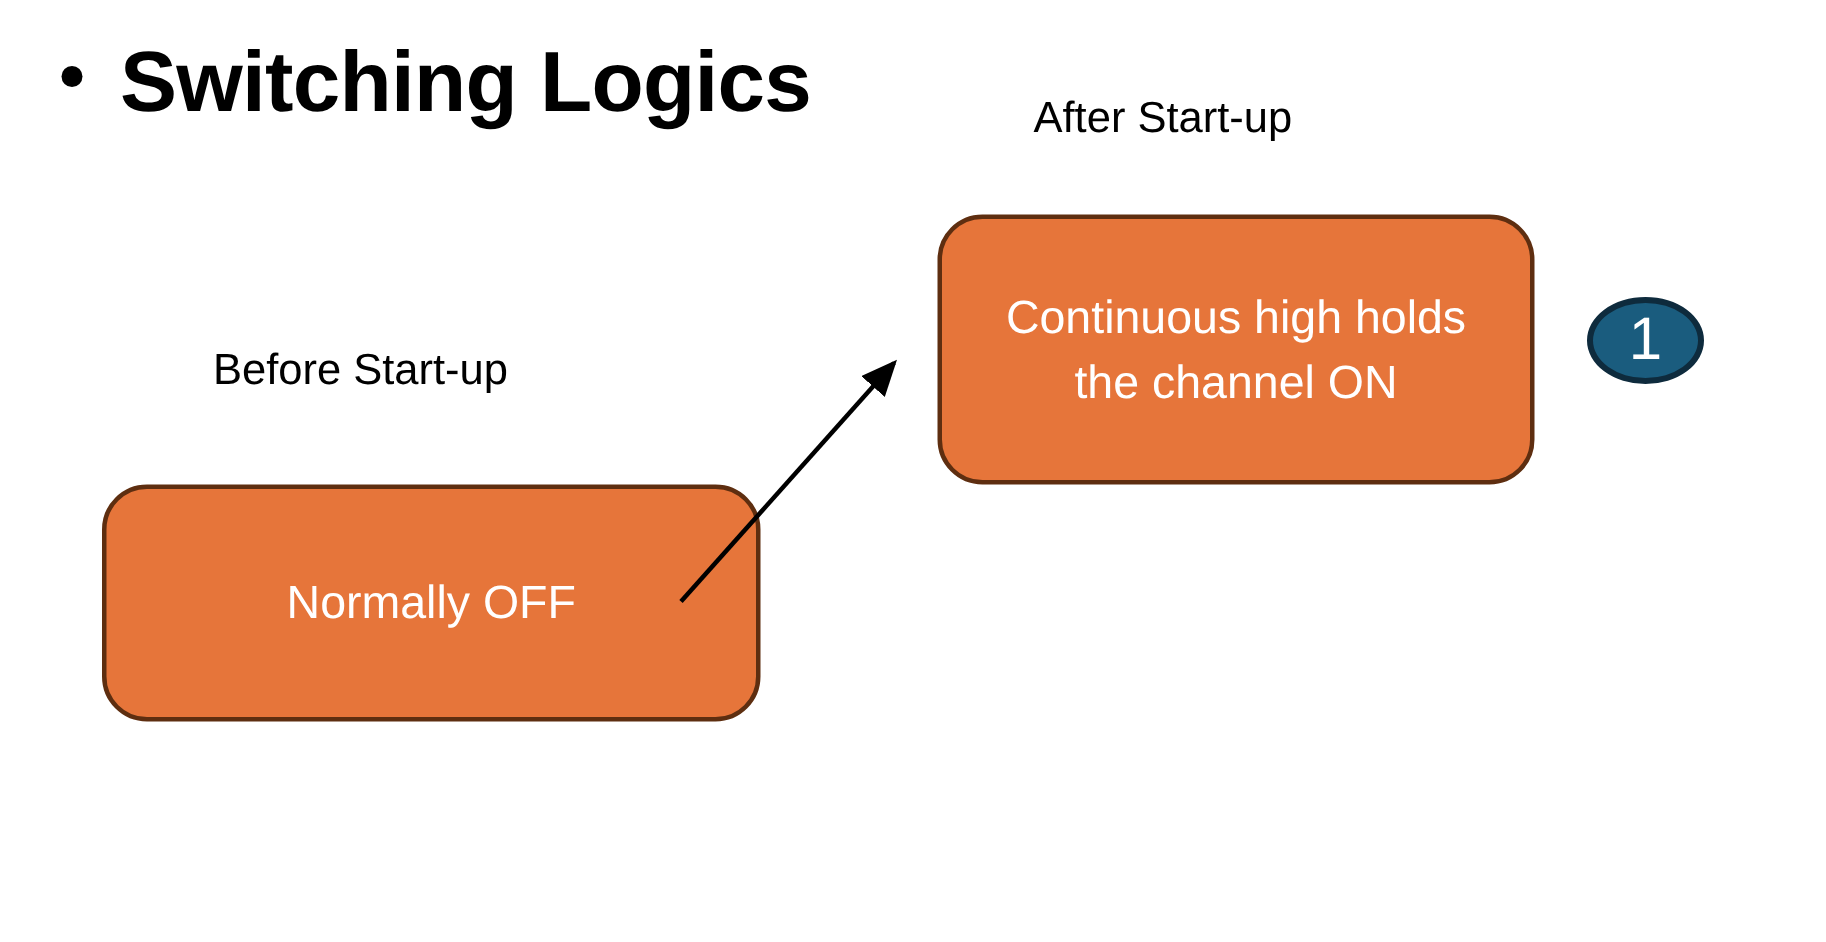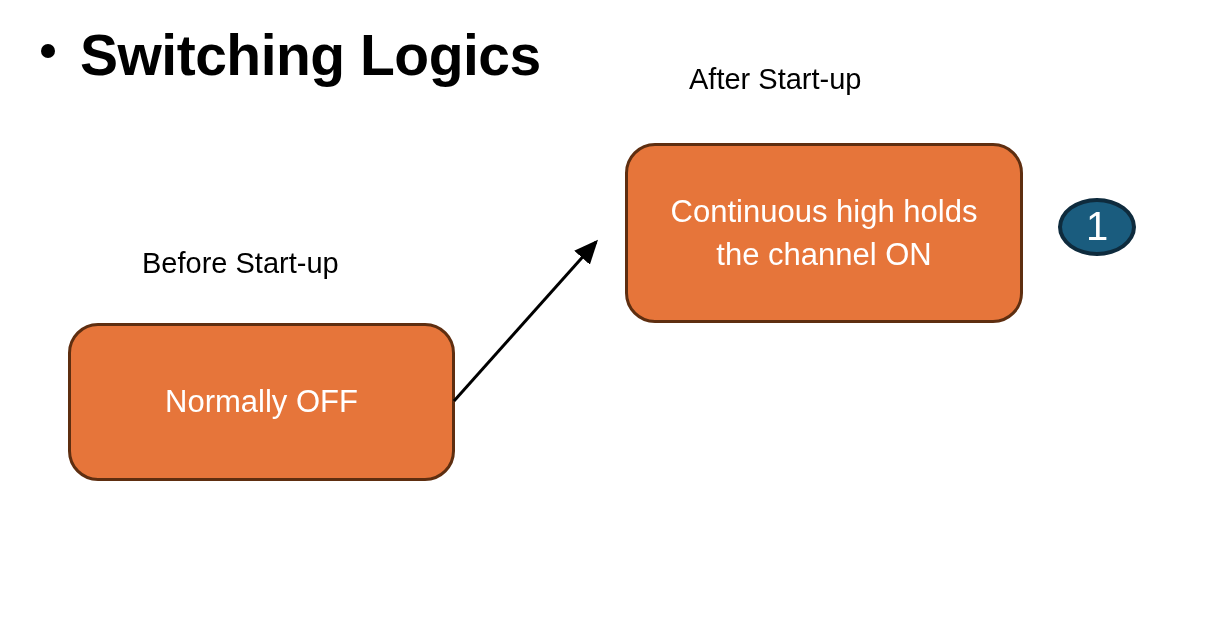--- a/index.html
+++ b/index.html
@@ -40,40 +40,40 @@
 
   
   .label {
     position: absolute;
     font-size: 29px;
     line-height: 1.1;
     color: var(--text, #000000);
     white-space: nowrap;
   }
   .label-after  { left: 689px; top: 64px; }
-  .label-before { left: 142px; top: 248px; text-align: center; }
+  .label-before { left: 142px; top: 232px; text-align: center; }
 
   
   .node {
     position: absolute;
     box-sizing: border-box;
     background: var(--box-fill, #e6753a);
     border: 3px solid var(--box-border, #5e2e10);
     border-radius: 30px;
     display: flex;
     align-items: center;
     justify-content: center;
     text-align: center;
     color: var(--box-text, #ffffff);
     font-size: 31px;
     line-height: 1.4;
   }
   .node span { white-space: pre-line; }
   .node-after  { left: 605px; top: 143px; width: 398px; height: 180px; margin-left: 20px; }
-  .node-before { left:  68px; top: 323px; width: 387px; height: 158px; justify-content: center; }
+  .node-before { left:  68px; top: 323px; width: 439px; height: 158px; justify-content: center; }
 
   
   .arrow-layer {
     position: absolute;
     left: 0;
     top: 0;
     width: 1217px;
     height: 628px;
     pointer-events: none;
   }

